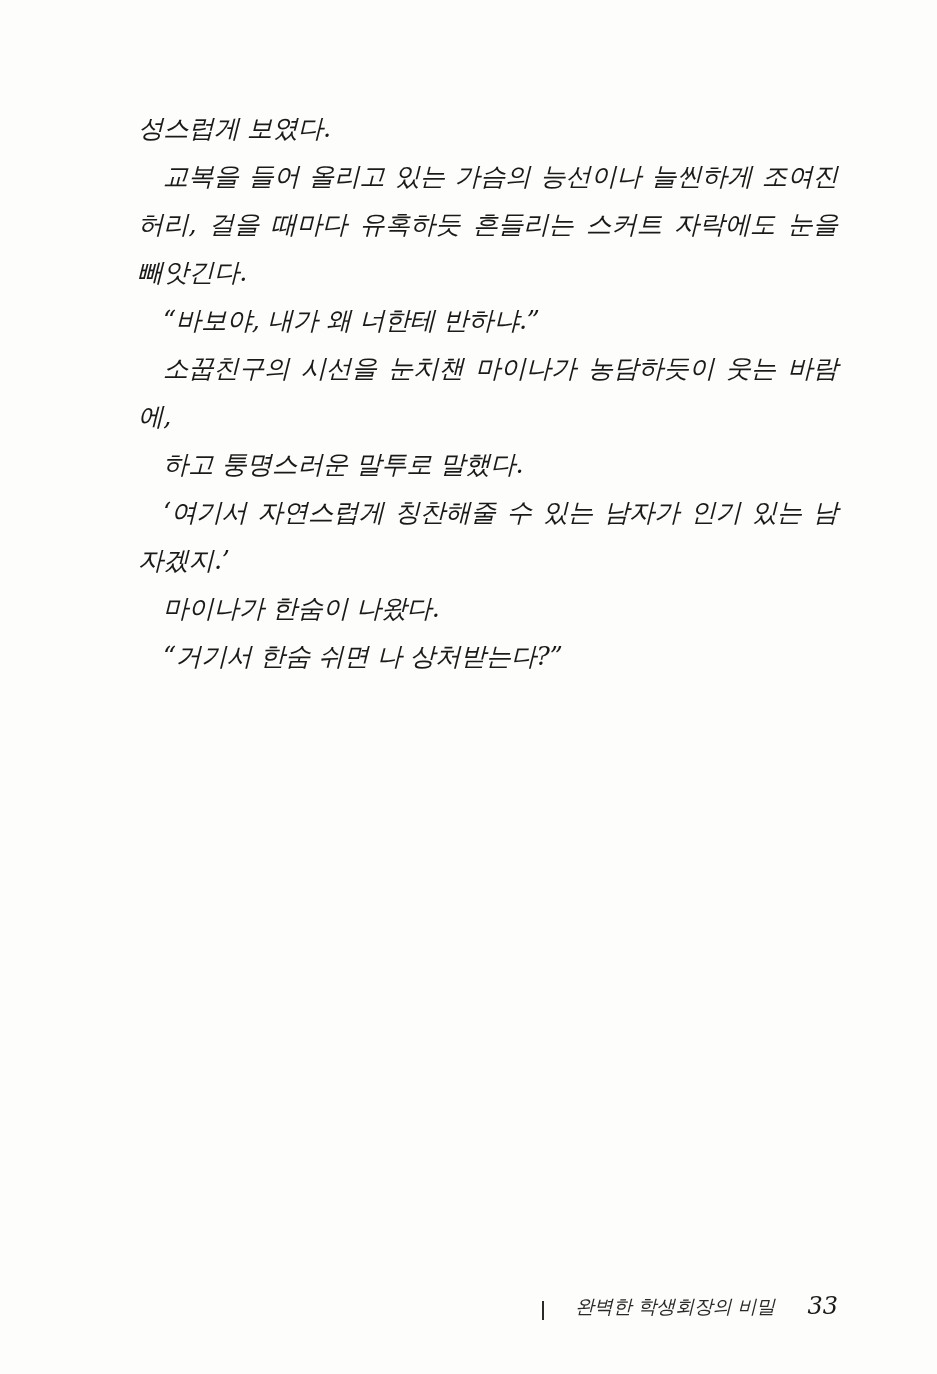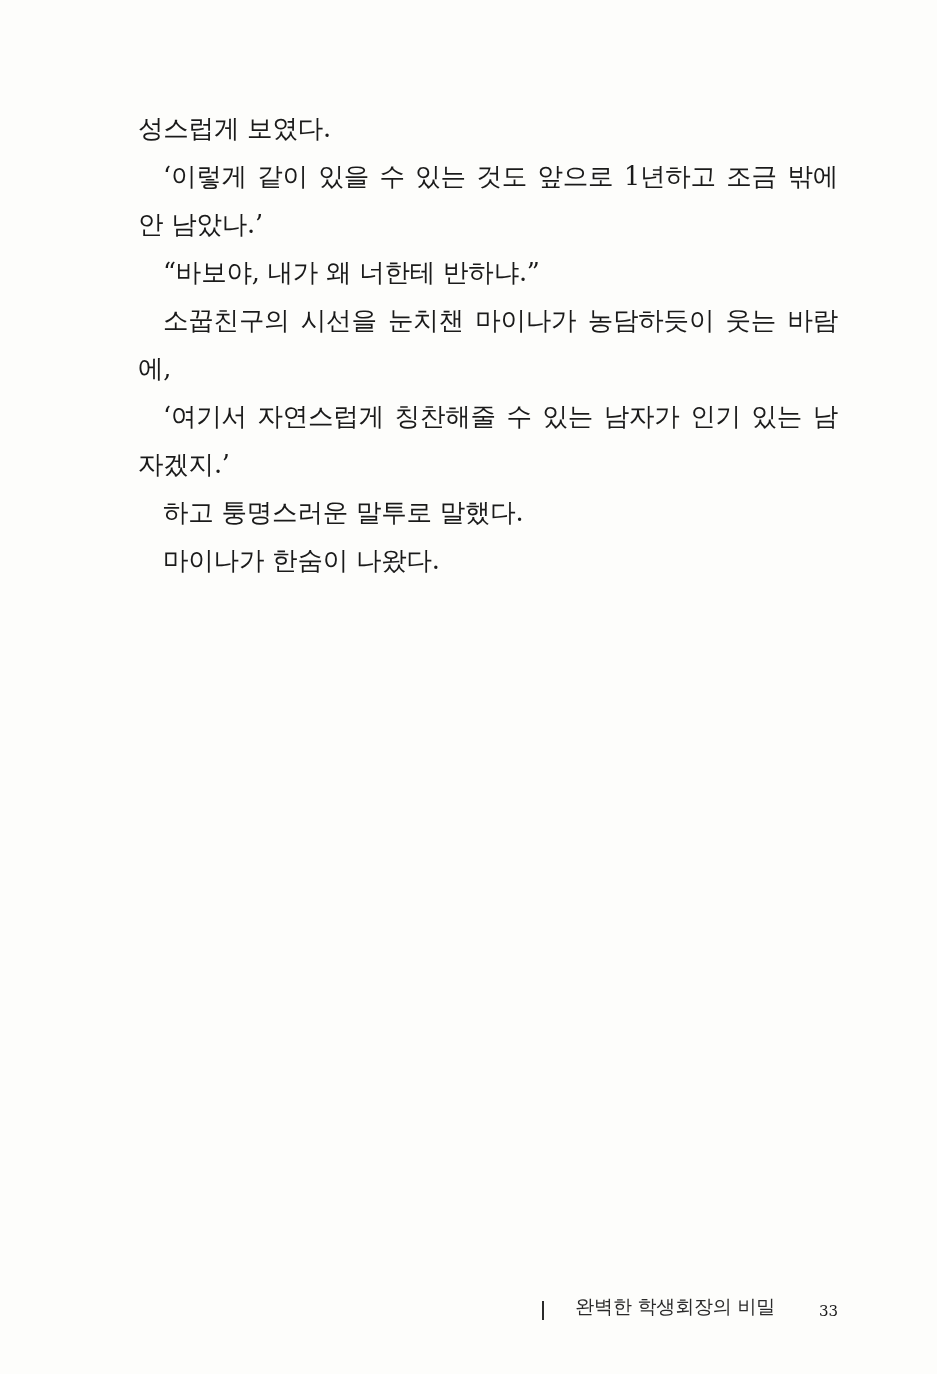--- a/index.html
+++ b/index.html
@@ -16,20 +16,21 @@
     overflow: hidden;
   }
 
   .page {
     position: absolute;
     left: 0;
     top: 0;
     width: 937px;
     height: 1374px;
     background: #fdfdfb;
+    font-style: italic;
   }
 
   .text-column {
     position: absolute;
     left: 138px;
     top: 104px;
     width: 700px;
   }
 
   .para {
@@ -66,39 +67,40 @@
     margin-right: 2px;
   }
 
   .footer-title {
     font-size: 19px;
     letter-spacing: -0.2px;
     color: #2a2a2a;
   }
 
   .footer-page {
-    font-size: 15px;
+    font-size: 24px;
     color: #1a1a1a;
     min-width: 34px;
     text-align: right;
   }
 </style>
 </head>
 <body>
 
 <div class="page">
 
   <div class="text-column">
     <p class="para">성스럽게 보였다.</p>
-    <p class="para indent">‘이렇게 같이 있을 수 있는 것도 앞으로 1년하고 조금 밖에 안 남았나.’</p>
+    <p class="para indent">교복을 들어 올리고 있는 가슴의 능선이나 늘씬하게 조여진 허리, 걸을 때마다 유혹하듯 흔들리는 스커트 자락에도 눈을 빼앗긴다.</p>
     <p class="para indent">“바보야, 내가 왜 너한테 반하냐.”</p>
     <p class="para indent">소꿉친구의 시선을 눈치챈 마이나가 농담하듯이 웃는 바람에,</p>
+    <p class="para indent">하고 퉁명스러운 말투로 말했다.</p>
     <p class="para indent">‘여기서 자연스럽게 칭찬해줄 수 있는 남자가 인기 있는 남자겠지.’</p>
-    <p class="para indent">하고 퉁명스러운 말투로 말했다.</p>
     <p class="para indent">마이나가 한숨이 나왔다.</p>
+    <p class="para indent">“거기서 한숨 쉬면 나 상처받는다?”</p>
   </div>
 
   <div class="footer">
     <span class="footer-rule"></span>
     <span class="footer-title">완벽한 학생회장의 비밀</span>
     <span class="footer-page">33</span>
   </div>
 
 </div>
 

